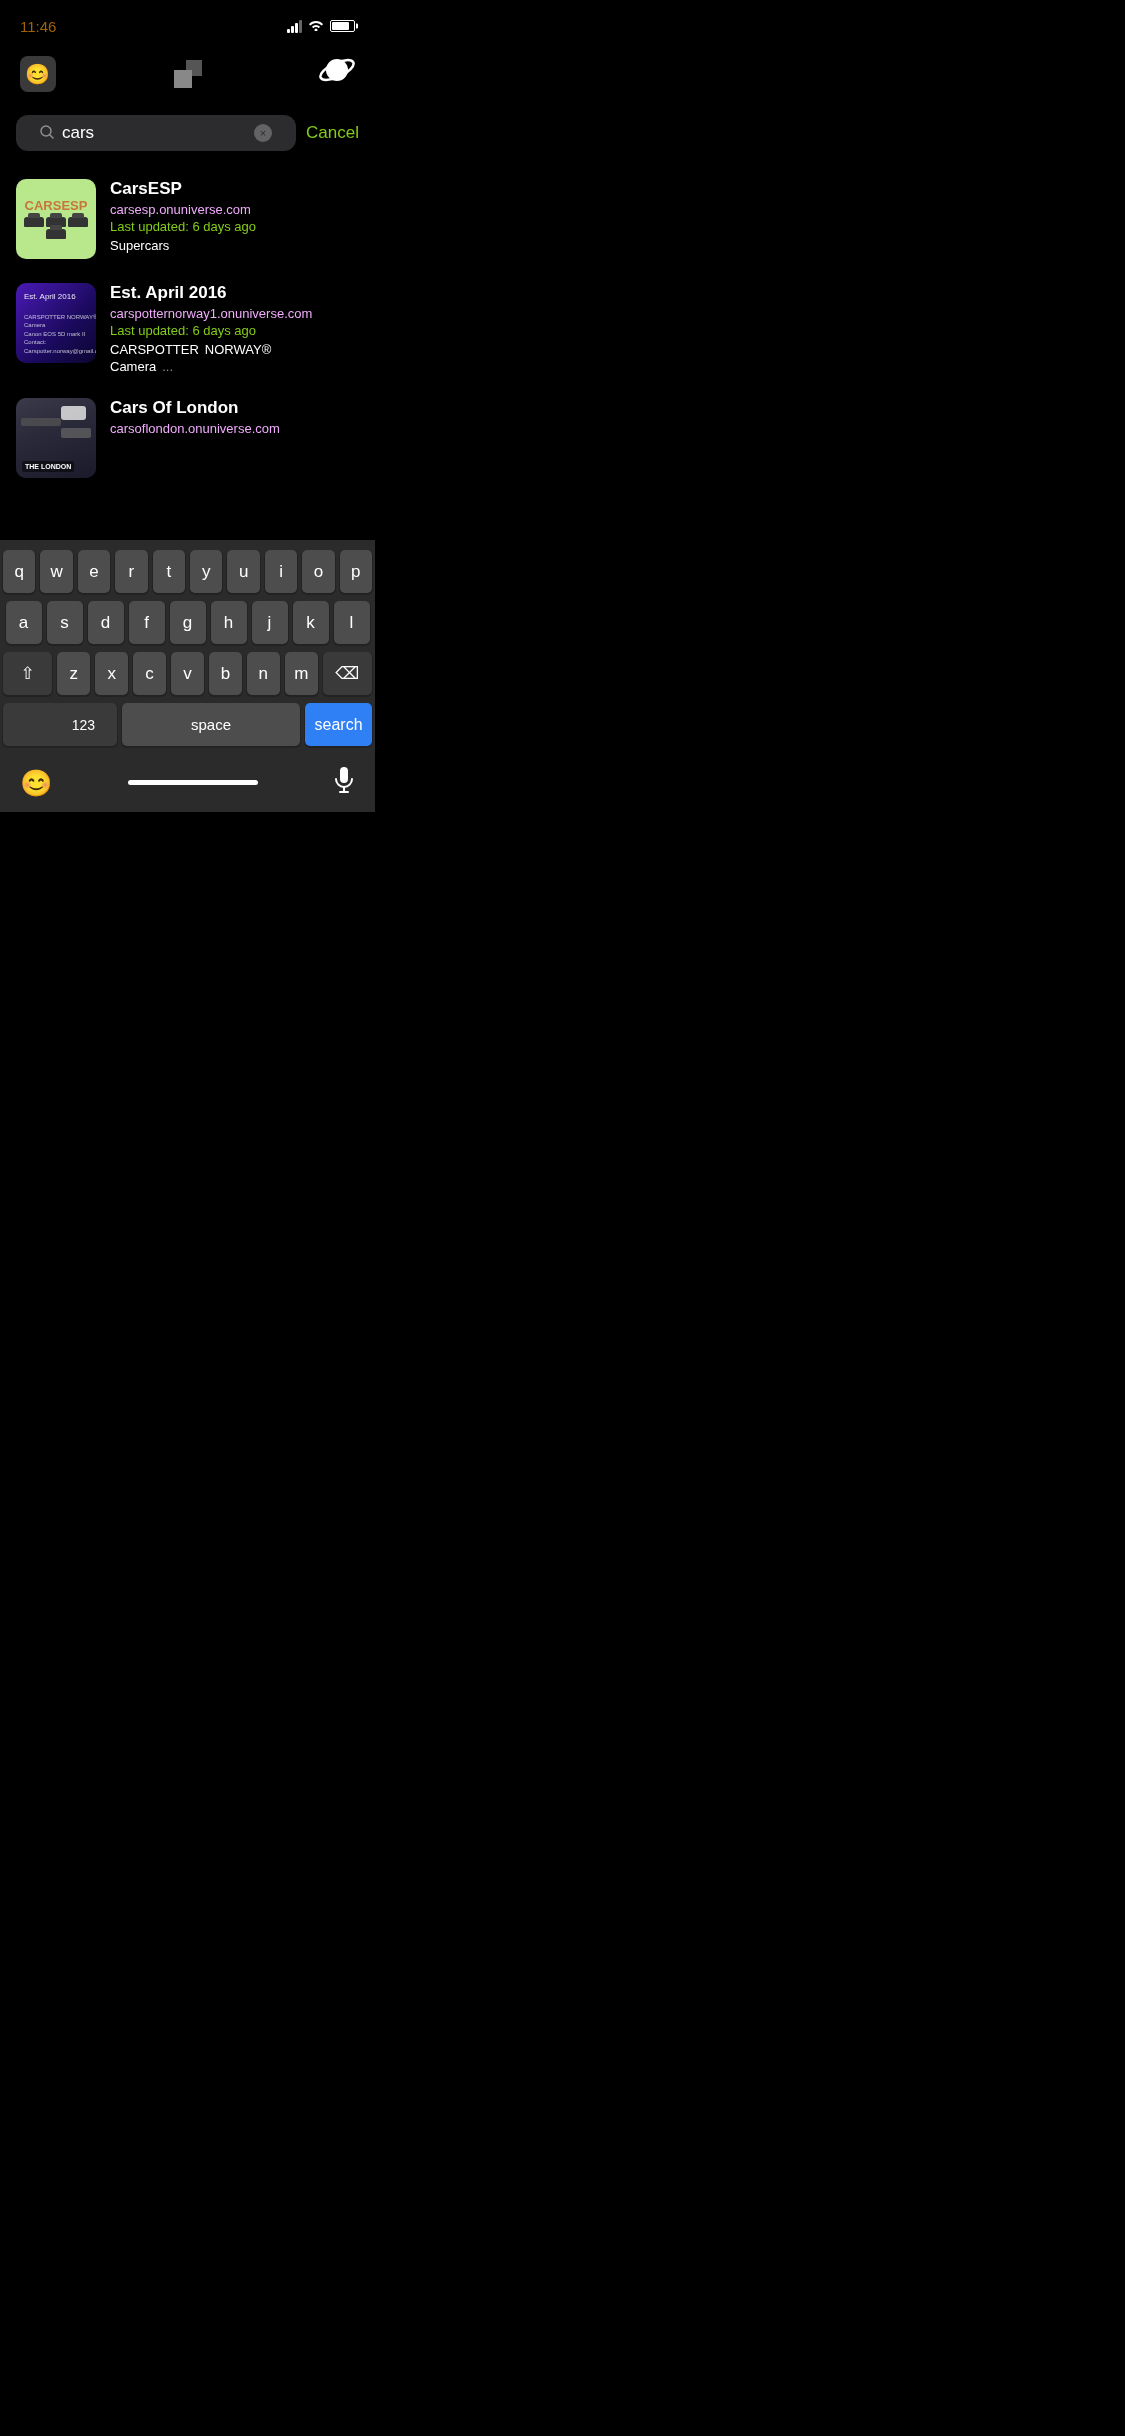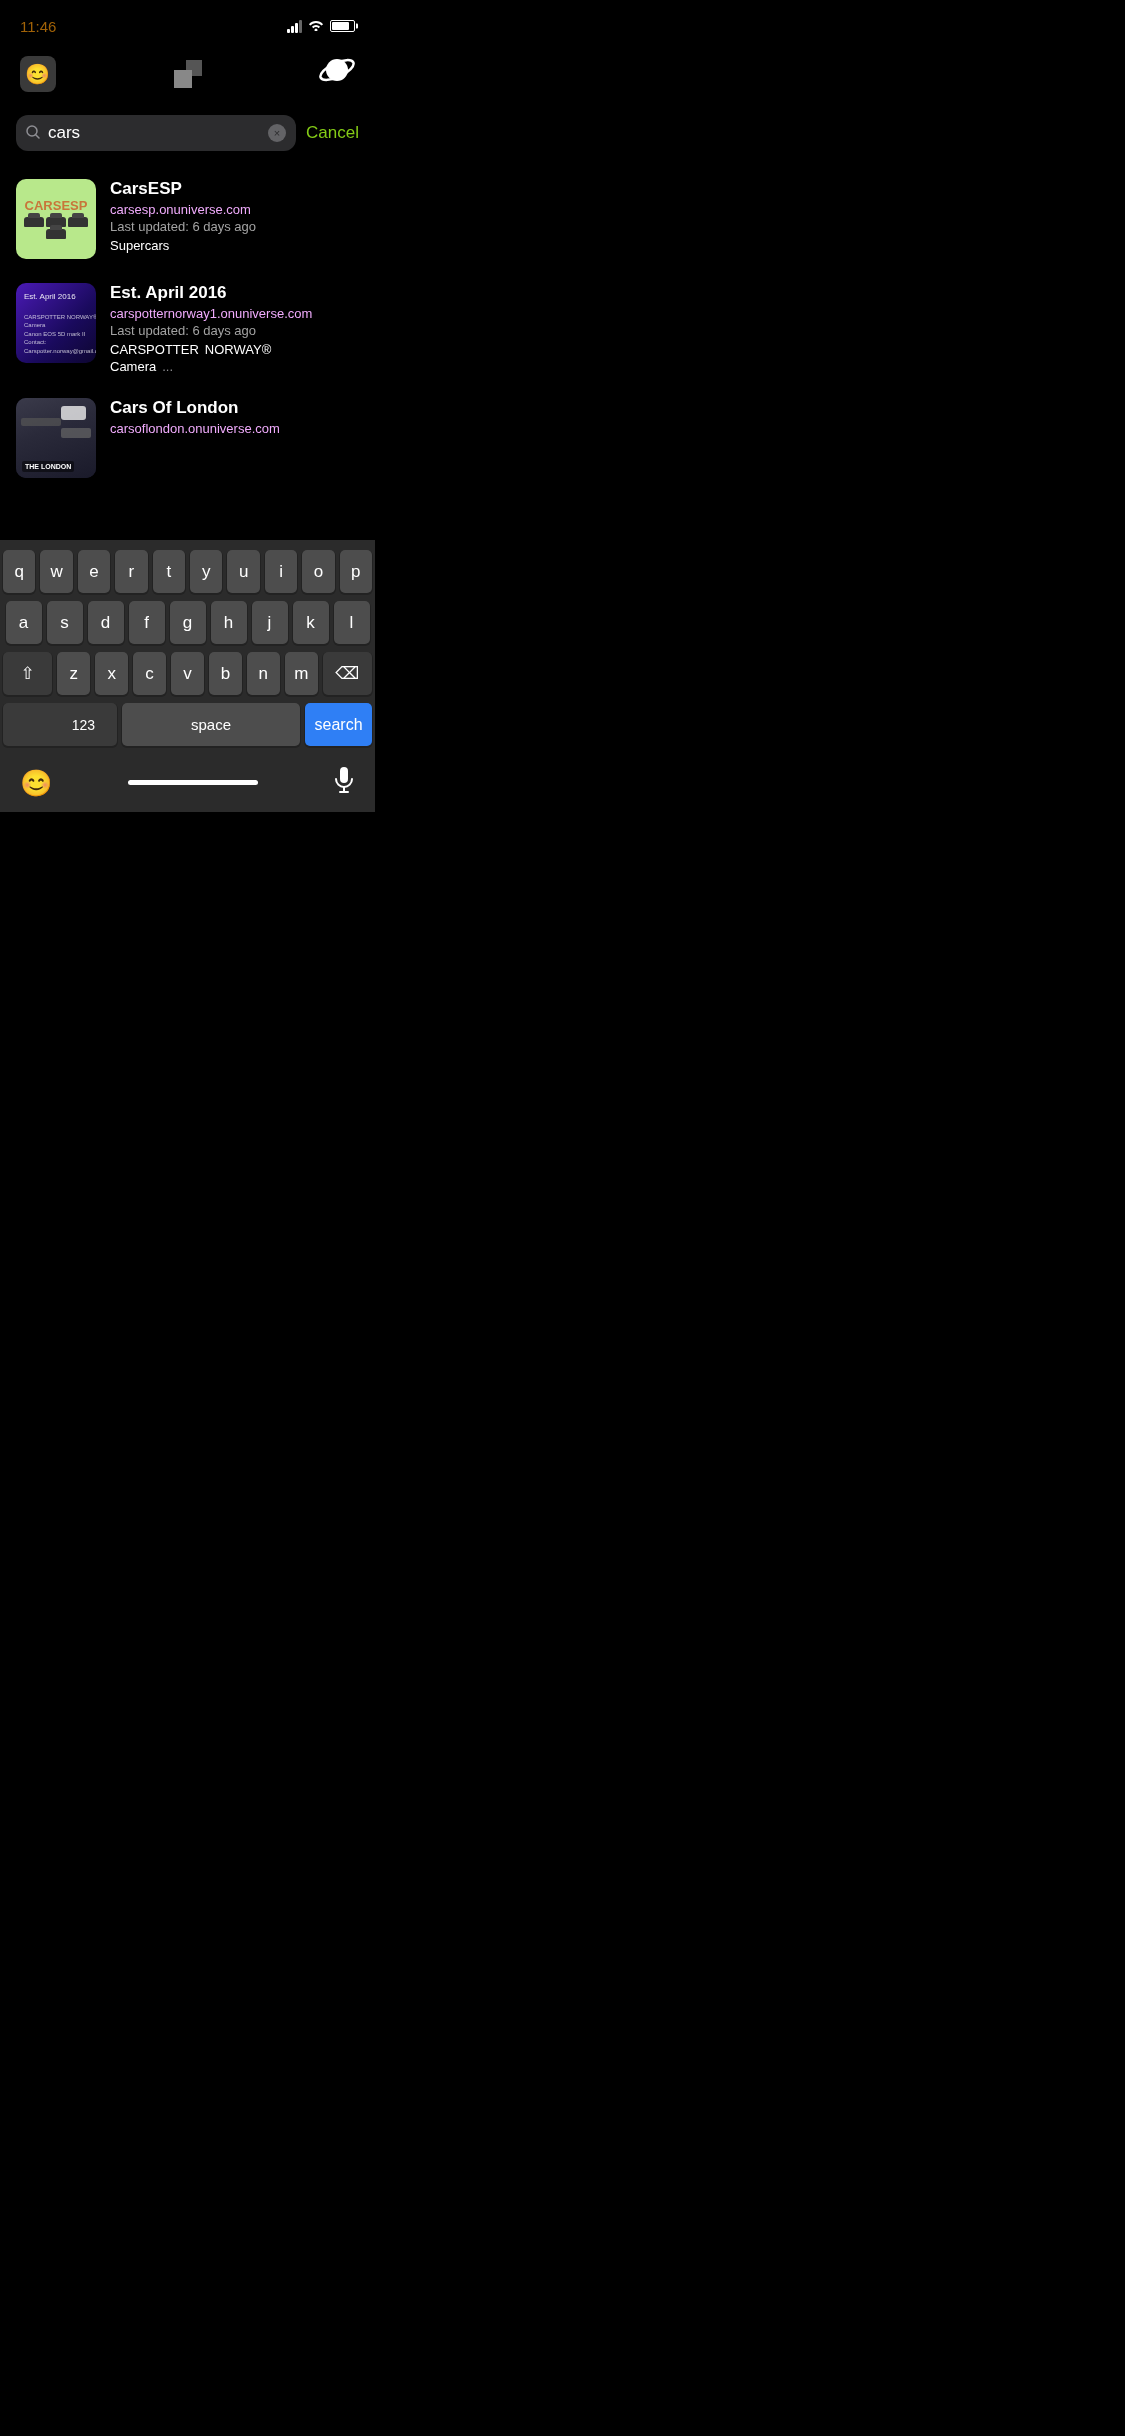--- a/index.html
+++ b/index.html
@@ -124,21 +124,21 @@
       align-items: center;
       gap: 10px;
       background: #000;
     }
     .search-input-box {
       flex: 1;
       background: #2c2c2e;
       border-radius: 12px;
       display: flex;
       align-items: center;
-      padding: 8px 10px;
+      padding: 8px 24px;
       gap: 8px;
     }
     .search-icon-wrap {
       color: #8e8e93;
       font-size: 14px;
     }
     .search-input-text {
       flex: 1;
       color: #fff;
       font-size: 17px;
@@ -273,21 +273,21 @@
       color: #fff;
       margin-bottom: 3px;
     }
     .result-url {
       font-size: 13px;
       color: #f0abfc;
       margin-bottom: 2px;
     }
     .result-updated {
       font-size: 13px;
-      color: #a3a3a3;
+      color: #84cc16;
       margin-bottom: 4px;
     }
     .result-tags {
       display: flex;
       gap: 6px;
       flex-wrap: wrap;
     }
     .result-tag {
       font-size: 13px;
       color: #fff;

